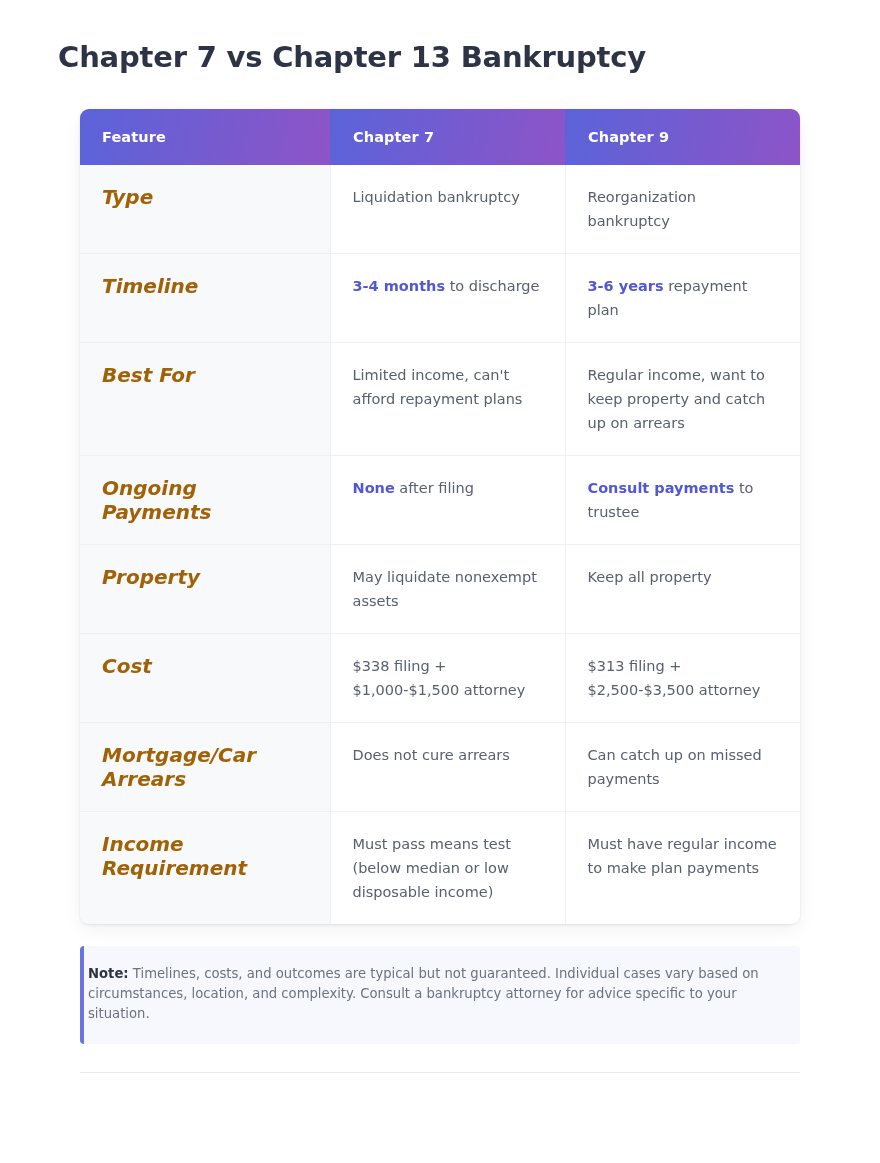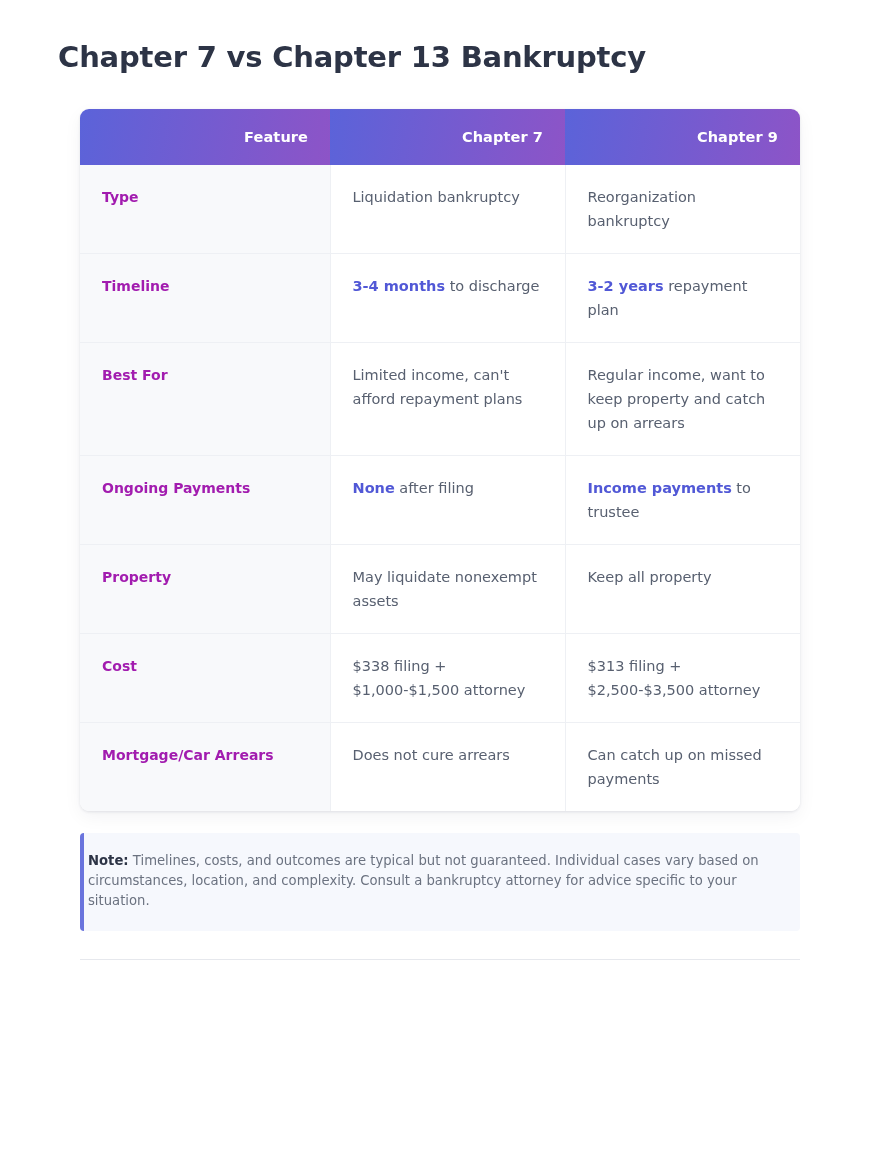--- a/index.html
+++ b/index.html
@@ -53,21 +53,21 @@
 
   table.cmp col.c-feature { width: 250px; }
   table.cmp col.c-ch7     { width: 235px; }
   table.cmp col.c-ch13    { width: 235px; }
 
   table.cmp thead th {
     background: linear-gradient(100deg, #5b63d9 0%, #8d54c7 100%);
     color: #ffffff;
     font-size: 14.5px;
     font-weight: bold;
-    text-align: right;
+    text-align: left;
     padding: 20px 22px;
     border: 0;
     vertical-align: middle;
     letter-spacing: 0.1px;
   }
   table.cmp thead th.th-ch7,
   table.cmp thead th.th-ch13 {
     padding-left: 23px;
   }
 
@@ -84,23 +84,24 @@
   table.cmp tbody tr:first-child td {
     border-top: 0;
   }
   table.cmp tbody td:last-child {
     border-right: 0;
     margin-left: 44px;
   }
 
   table.cmp tbody td.feature-cell {
     background: #f8f9fb;
-    color: #a21caf;
-    font-weight: bold;
-    font-size: 14px;
+    color: #a16207;
+    font-weight: bold;
+    font-size: 20px;
+    font-style: italic;
   }
 
   
   table.cmp tbody tr { height: 80px; }
 
   .hl {
     color: #5158d6;
     font-weight: bold;
   }
 
@@ -162,47 +163,52 @@
       </thead>
       <tbody id="cmp-body">
           <tr>
             <td class="feature-cell">Type</td>
             <td><span>Liquidation bankruptcy</span></td>
             <td><span>Reorganization bankruptcy</span></td>
           </tr>
           <tr>
             <td class="feature-cell">Timeline</td>
             <td><span class="hl">3-4 months</span><span> to discharge</span></td>
-            <td><span class="hl">3-2 years</span><span> repayment plan</span></td>
+            <td><span class="hl">3-6 years</span><span> repayment plan</span></td>
           </tr>
           <tr>
             <td class="feature-cell">Best For</td>
             <td><span>Limited income, can't afford repayment plans</span></td>
             <td><span>Regular income, want to keep property and catch up on arrears</span></td>
           </tr>
           <tr>
             <td class="feature-cell">Ongoing Payments</td>
             <td><span class="hl">None</span><span> after filing</span></td>
-            <td><span class="hl">Income payments</span><span> to trustee</span></td>
+            <td><span class="hl">Consult payments</span><span> to trustee</span></td>
           </tr>
           <tr>
             <td class="feature-cell">Property</td>
             <td><span>May liquidate nonexempt assets</span></td>
             <td><span>Keep all property</span></td>
           </tr>
           <tr>
             <td class="feature-cell">Cost</td>
             <td><span>$338 filing + $1,000-$1,500 attorney</span></td>
             <td><span>$313 filing + $2,500-$3,500 attorney</span></td>
           </tr>
           <tr>
             <td class="feature-cell">Mortgage/Car Arrears</td>
             <td><span>Does not cure arrears</span></td>
             <td><span>Can catch up on missed payments</span></td>
           </tr>
+          <tr>
+            <td class="feature-cell">Income Requirement</td>
+            <td><span>Must pass means test (below median or low disposable income)</span></td>
+            <td><span>Must have regular income to make plan payments</span></td>
+          </tr>
         </tbody>
     </table>
   </div>
 
   <div class="note">
     <b class="note-label">Note:</b><span> Timelines, costs, and outcomes are typical but not guaranteed. Individual cases vary based on circumstances, location, and complexity. Consult a bankruptcy attorney for advice specific to your situation.</span>
   </div>
 
   <div class="footer-rule"></div>
 

